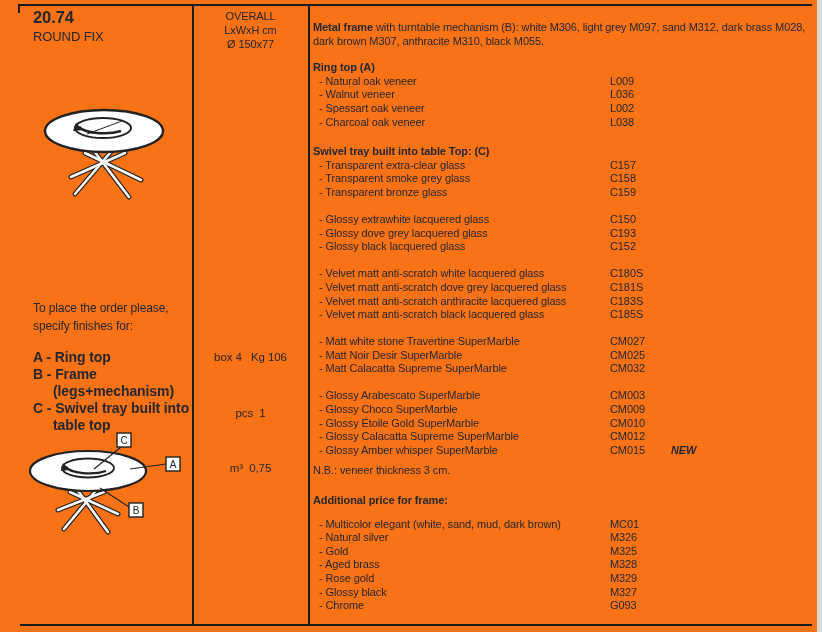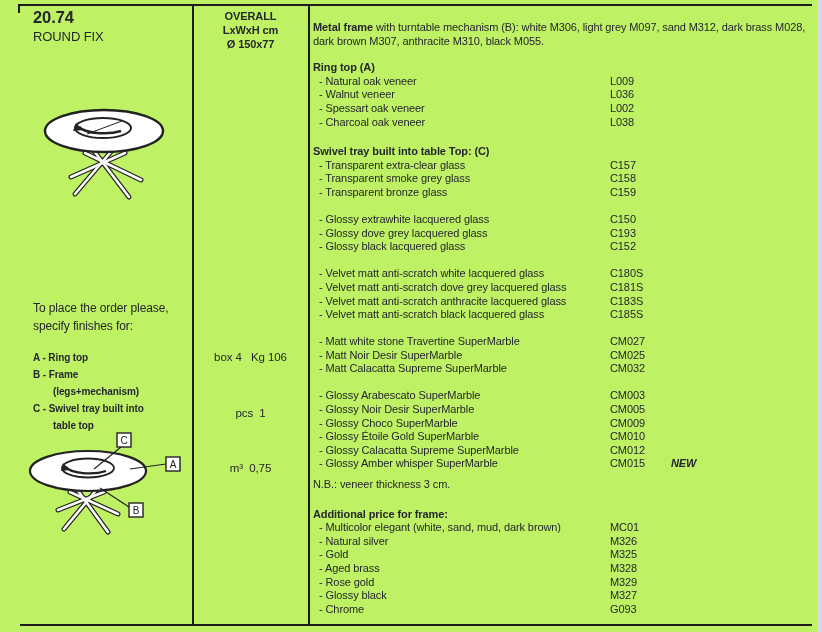--- a/index.html
+++ b/index.html
@@ -1,59 +1,59 @@
 <!DOCTYPE html>
 <html><head>
 <meta charset="utf-8">
 <style>
   * { margin:0; padding:0; box-sizing:border-box; }
   html,body { background:#fff; }
   body { font-family:"Liberation Sans", sans-serif; color:#26262e; letter-spacing:-0.1px; }
-  .page { position:relative; width:822px; height:632px; background:#bef264; overflow:hidden; }
+  .page { position:relative; width:822px; height:632px; background:#f97316; overflow:hidden; }
 
   
   .rule-top    { position:absolute; left:18px;  top:4px;   width:794px; height:2px; background:#1c1c1c; }
   .rule-bottom { position:absolute; left:20px;  top:624px; width:792px; height:2px; background:#1c1c1c; }
   .rule-v1     { position:absolute; left:192px; top:4px;   width:2px; height:622px; background:#1c1c1c; }
   .rule-v2     { position:absolute; left:308px; top:4px;   width:2px; height:622px; background:#1c1c1c; }
   .rule-tick   { position:absolute; left:18px;  top:4px;   width:2px; height:9px;   background:#1c1c1c; }
   .scan-edge   { position:absolute; left:817px; top:0;     width:5px; height:632px; background:#d9d9d9; }
 
   
   .title-block { position:absolute; left:33px; top:8px; }
   .prod-code   { font-size:16.5px; font-weight:bold; line-height:19px; }
   .prod-name   { font-size:15.5px; font-weight:bold; line-height:20px; }
   .prod-variant{ font-size:13px;   line-height:19px; }
 
   .drawing-1 { position:absolute; left:25px; top:97px; }
   .drawing-2 { position:absolute; left:18px; top:426px; }
 
   .order-note { position:absolute; left:33px; top:299px; font-size:12px; line-height:18px; }
-  .finish-list{ position:absolute; left:33px; top:349px; font-size:10px; font-weight:bold; line-height:17px; }
+  .finish-list{ position:absolute; left:33px; top:349px; font-size:14px; font-weight:bold; line-height:17px; }
   .finish-list .sub { padding-left:20px; }
 
   
-  .spec-top { position:absolute; left:193px; top:9px;  width:115px; text-align:center; font-size:11px; line-height:14px;font-weight:bold; }
+  .spec-top { position:absolute; left:193px; top:9px;  width:115px; text-align:center; font-size:11px; line-height:14px; }
   .spec-mid { position:absolute; left:193px; top:311px; width:115px; text-align:center; font-size:11.5px; line-height:18.5px; white-space:pre; }
 
   
   .col3 { position:absolute; left:313px; top:4px; width:500px; font-size:11px; line-height:13.6px; }
   .intro { margin-top:17px; }
   .sec-head { font-weight:bold; }
   .sec-ring   { margin-top:13px; }
   .sec-swivel { margin-top:16px; }
   .grp + .grp { margin-top:13.5px; }
   .sec-head + .grp { margin-top:0; }
   .row  { position:relative; }
   .lbl  { display:inline-block; padding-left:6px; }
   .code { position:absolute; left:297px; top:0; }
   .badge{ position:absolute; left:358px; top:0; font-weight:bold; font-style:italic; }
   .nb   { margin-top:7px; font-weight:normal; }
   .sec-add { margin-top:16px; }
-  .sec-add .sec-head { margin-bottom:0; }
+  .sec-add .sec-head { margin-bottom:10px; }
 
   svg .sketch { stroke:#222; fill:none; }
   svg text { font-family:"Liberation Sans", sans-serif; font-size:10px; fill:#222; }
 </style>
 </head>
 <body>
 
 <div class="page">
 
   <div class="rule-top"></div>
@@ -274,25 +274,20 @@
           </div>
         </div>
       <div class="grp">
 
           <div class="row">
             <span class="lbl">- Glossy Arabescato SuperMarble</span>
             <span class="code">CM003</span>
             
           </div>
 
-          <div class="row">
-            <span class="lbl">- Glossy Noir Desir SuperMarble</span>
-            <span class="code">CM005</span>
-            
-          </div>
 
           <div class="row">
             <span class="lbl">- Glossy Choco SuperMarble</span>
             <span class="code">CM009</span>
             
           </div>
 
           <div class="row">
             <span class="lbl">- Glossy Étoile Gold SuperMarble</span>
             <span class="code">CM010</span>

